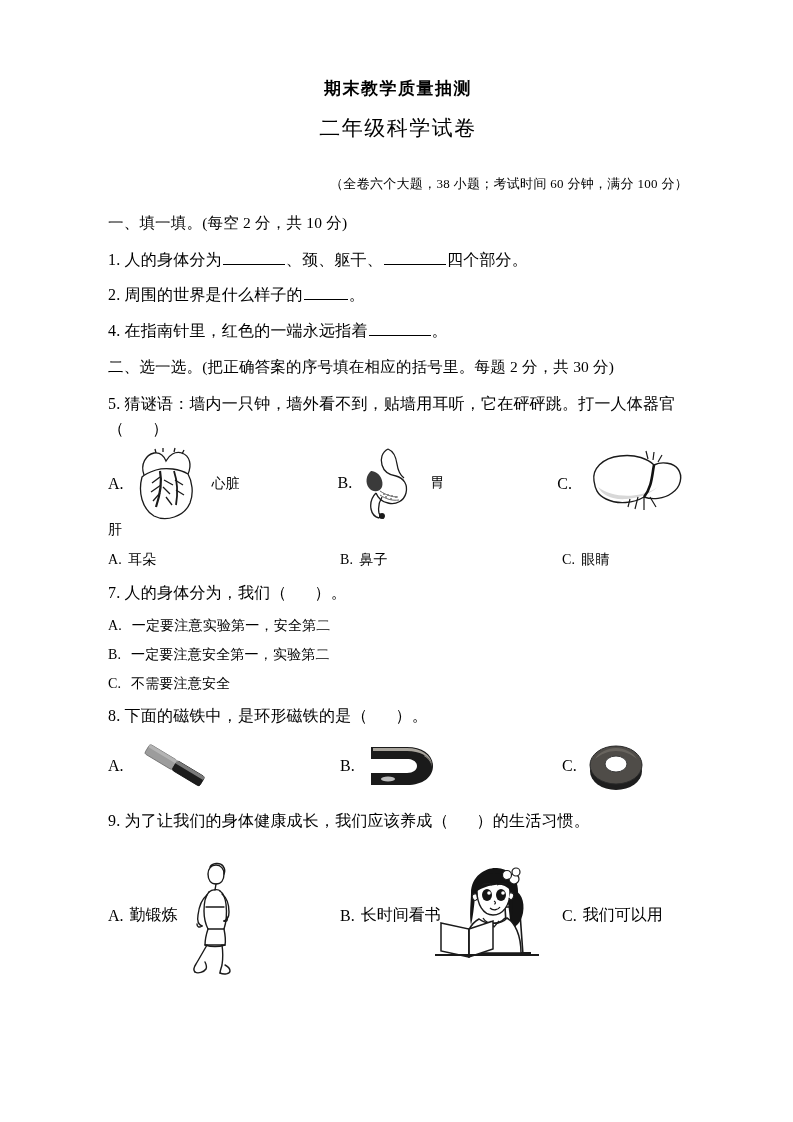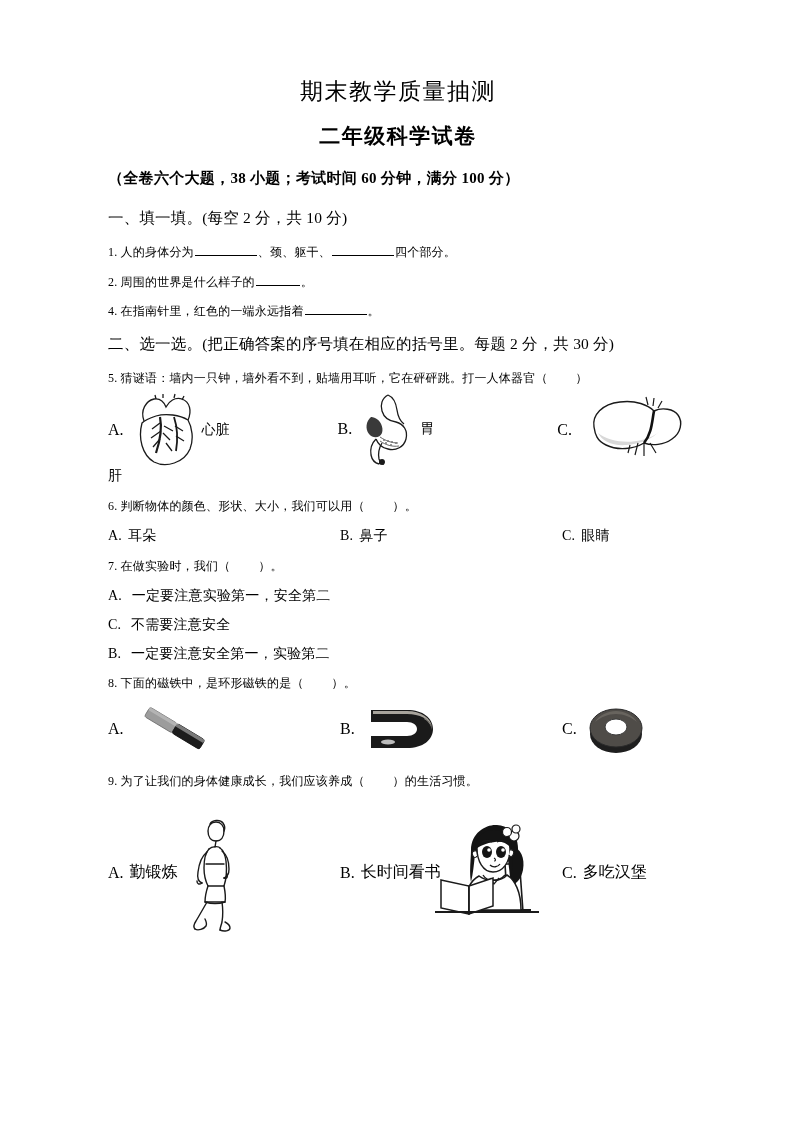--- a/index.html
+++ b/index.html
@@ -21,50 +21,50 @@
   }
   .sheet {
     position: absolute;
     left: 108px;
     top: 78px;
     width: 580px;
   }
   
   .doc-title {
     text-align: center;
-    font-size: 23px;
+    font-size: 17px;
+    font-weight: bold;
+    letter-spacing: 1.5px;
+    line-height: 1.25;
+    margin: 0 0 16px 0;
+  }
+  .doc-subtitle {
+    text-align: center;
+    font-size: 21px;
     font-weight: normal;
     letter-spacing: 1.5px;
     line-height: 1.25;
-    margin: 0 0 16px 0;
-  }
-  .doc-subtitle {
-    text-align: center;
-    font-size: 21px;
-    font-weight: bold;
-    letter-spacing: 1.5px;
-    line-height: 1.25;
-    margin: 0 0 20px 0;
+    margin: 0 0 33px 0;
   }
   .doc-meta {
-    text-align: left;
-    font-size: 15px;
-    font-weight: bold;
+    text-align: right;
+    font-size: 13px;
+    font-weight: normal;
     letter-spacing: 0.3px;
     margin: 0 0 20px 0;
   }
   .section-head {
     font-size: 15.5px;
     font-weight: normal;
     letter-spacing: 0.2px;
     margin: 13px 0 14px 0;
   }
   
   .q {
-    font-size: 12px;
+    font-size: 16px;
     line-height: 1.55;
     margin: 0 0 13px 0;
     letter-spacing: 0.2px;
   }
   .q-tight { margin-bottom: 11px; }
   .blank {
     display: inline-block;
     border-bottom: 1px solid #000;
     vertical-align: baseline;
     height: 0.95em;
@@ -107,21 +107,21 @@
     display: flex;
     align-items: flex-end;
     margin: 4px 0 2px 0;
   }
   .fig-cell {
     display: flex;
     align-items: center;
   }
   .fig-cap {
     font-size: 14px;
-    margin-left: 0;
+    margin-left: 10px;
     white-space: nowrap;
     text-align: right;
   }
   svg { display: block; }
 </style>
 </head>
 <body>
 
 <div class="page">
   <div class="sheet">
@@ -215,54 +215,50 @@
               <path d="M70 12 L68 4 M75 13 L76 5 M80 15 L84 8"></path>
               <path d="M60 50 L57 62 M66 51 L66 63 M72 50 L78 60 M52 52 L50 60"></path>
             </g>
           </svg>
         </span>
       </div>
     </div>
 
     <div class="standalone">肝</div>
 
-    <div class="q q-tight">
-      <span>6.</span>
-      <span>判断物体的颜色、形状、大小，我们可以用（</span><span class="blank" style="width:26px;border-bottom:none;"></span><span>）。</span>
-    </div>
     <div class="opt-row">
       <div class="cell c1">
         <span class="opt-label">A.</span>
         <span class="opt-text">耳朵</span>
       </div>
       <div class="cell c2">
         <span class="opt-label">B.</span>
         <span class="opt-text">鼻子</span>
       </div>
       <div class="cell c3">
         <span class="opt-label">C.</span>
         <span class="opt-text">眼睛</span>
       </div>
     </div>
 
     <div class="q q-tight">
       <span>7.</span>
-      <span>在做实验时，我们（</span><span class="blank" style="width:26px;border-bottom:none;"></span><span>）。</span>
+      <span>人的身体分为，我们（</span><span class="blank" style="width:26px;border-bottom:none;"></span><span>）。</span>
     </div>
     <div class="opt-line">
       <span class="opt-label">A.</span>
       <span>一定要注意实验第一，安全第二</span>
     </div>
     <div class="opt-line">
+      <span class="opt-label">B.</span>
+      <span>一定要注意安全第一，实验第二</span>
+    </div>
+    <div class="opt-line">
       <span class="opt-label">C.</span>
       <span>不需要注意安全</span>
-    </div>
-    <div class="opt-line">
-      <span class="opt-label">B.</span>
-      <span>一定要注意安全第一，实验第二</span>
     </div>
 
     <div class="q" style="margin-bottom:8px;">
       <span>8.</span>
       <span>下面的磁铁中，是环形磁铁的是（</span><span class="blank" style="width:26px;border-bottom:none;"></span><span>）。</span>
     </div>
 
     <div class="fig-row" style="align-items:center;margin:8px 0 14px 0;">
 
       <div class="fig-cell c1">
@@ -393,18 +389,18 @@
             </g>
             <path d="M34 66 L34 94" fill="none" stroke="#1a1a1a" stroke-width="1.2"></path>
 
             <path d="M0 92 L104 92" stroke="#1a1a1a" stroke-width="2" fill="none"></path>
           </svg>
         </span>
       </div>
 
       <div class="fig-cell c3">
         <span class="opt-label">C.</span>
-        <span class="opt-text">多吃汉堡</span>
+        <span class="opt-text">我们可以用</span>
       </div>
     </div>
 
   </div>
 </div>
 
 </body></html>

